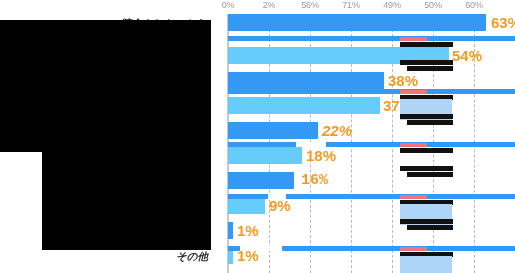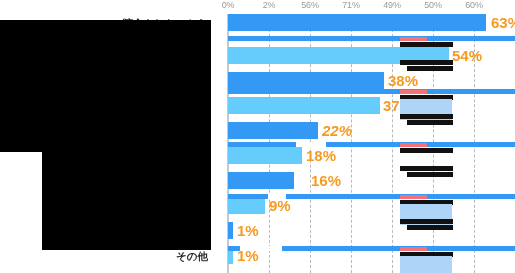--- a/index.html
+++ b/index.html
@@ -113,37 +113,37 @@
 
     <div class="row" style="top:133px;height:17px;">
       <span class="cat-label" style="top:3px;">気分転換</span>
       <div class="bar light" style="width:74px;"></div>
       <span class="bar-value" style="left:306px;">18%</span>
     </div>
 
     <div class="row" style="top:158px;height:17px;">
       <span class="cat-label" style="top:3px;">いろいろな人と出会いたいから</span>
       <div class="bar dark" style="width:66px;"></div>
-      <span class="bar-value" style="left:311px;">16%</span>
+      <span class="bar-value" style="left:301px;font-family:Liberation Mono, monospace;">16%</span>
     </div>
 
     <div class="row" style="top:183px;height:17px;">
       <span class="cat-label" style="top:3px;">やってみたい仕事があったから</span>
       <div class="bar light" style="width:37px;"></div>
       <span class="bar-value" style="left:269px;">9%</span>
     </div>
 
     <div class="row" style="top:208px;height:17px;">
       <span class="cat-label" style="top:3px;">友人・知人に誘われたから</span>
       <div class="bar dark" style="width:5px;"></div>
       <span class="bar-value" style="left:237px;">1%</span>
     </div>
 
     <div class="row" style="top:233px;height:17px;">
-      <span class="cat-label" style="top:3px;">その他</span>
+      <span class="cat-label" style="top:3px;font-style:italic;">その他</span>
       <div class="bar light" style="width:5px;"></div>
       <span class="bar-value" style="left:237px;">1%</span>
     </div>
 
   </div>
 
   <div class="ov-track" style="left:228px;top:36px;width:325px;"></div>
   <div class="ov-red" style="left:400px;top:37px;width:27px;"></div>
   <div class="ov-black" style="left:400px;top:42px;width:53px;"></div>
   <div class="ov-black" style="left:400px;top:60px;width:53px;"></div>

